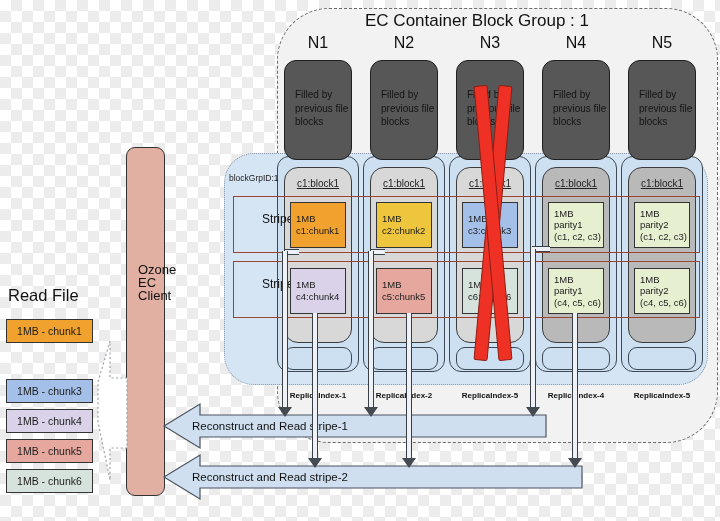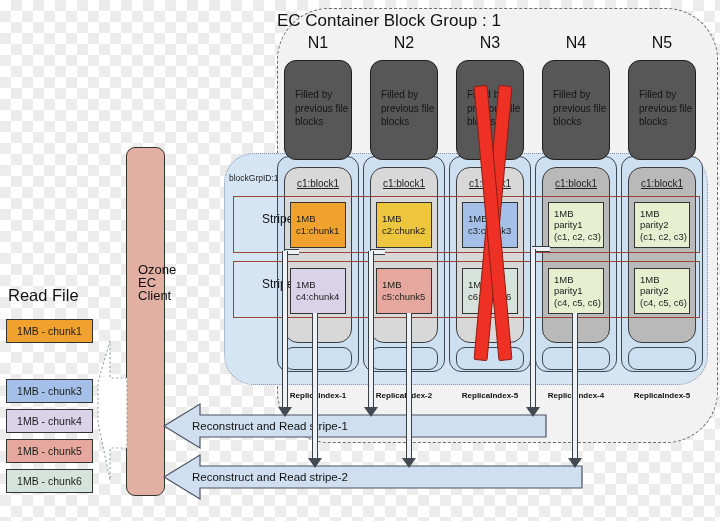--- a/index.html
+++ b/index.html
@@ -10,21 +10,21 @@
     font-family:"Liberation Sans", sans-serif;
   }
   .board{position:relative;width:720px;height:521px;overflow:hidden;}
   .abs{position:absolute;box-sizing:border-box;}
 
   
   .outer{left:277px;top:8px;width:441px;height:435px;background:#f2f2f2;
          border:1.5px dashed #6b6b6b;border-radius:52px;z-index:1;}
   .inner-blue{left:224px;top:153px;width:484px;height:232px;background:#d5e5f4;
          border:1.5px dotted #8a94a8;border-radius:30px;z-index:2;}
-  .title{left:277px;top:11px;width:400px;text-align:left;font-size:17px;color:#111;z-index:3;}
+  .title{left:277px;top:11px;width:400px;text-align:center;font-size:17px;color:#111;z-index:3;}
   .nlabel{top:34px;width:82px;text-align:center;font-size:16px;color:#111;z-index:3;}
 
   .ncol{top:156px;width:82px;height:216px;background:#cde0f2;border:1px solid #3d4754;
         border-radius:12px;z-index:3;}
   .dblock{top:60px;width:68px;height:100px;background:#575757;border:1.5px solid #1f1f1f;
         border-radius:12px;z-index:4;}
   .dtext{padding:27px 0 0 10px;font-size:10px;line-height:1.35;color:#141414;white-space:pre-line;}
   .gblock{top:167px;width:68px;height:176px;border:1px solid #3c3c3c;border-radius:14px;z-index:4;}
   .gheader{margin-top:10px;text-align:center;font-size:10px;color:#222;text-decoration:underline;}
   .slot{top:347px;width:68px;height:23px;border:1px solid #3d4754;border-radius:9px;z-index:4;}

